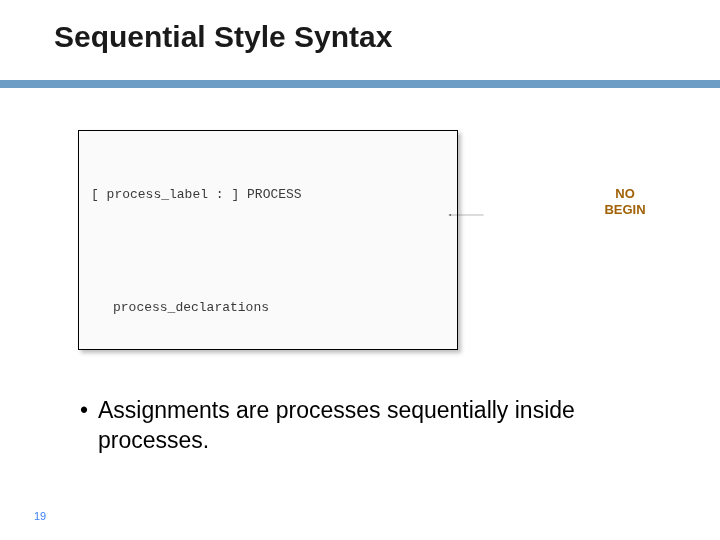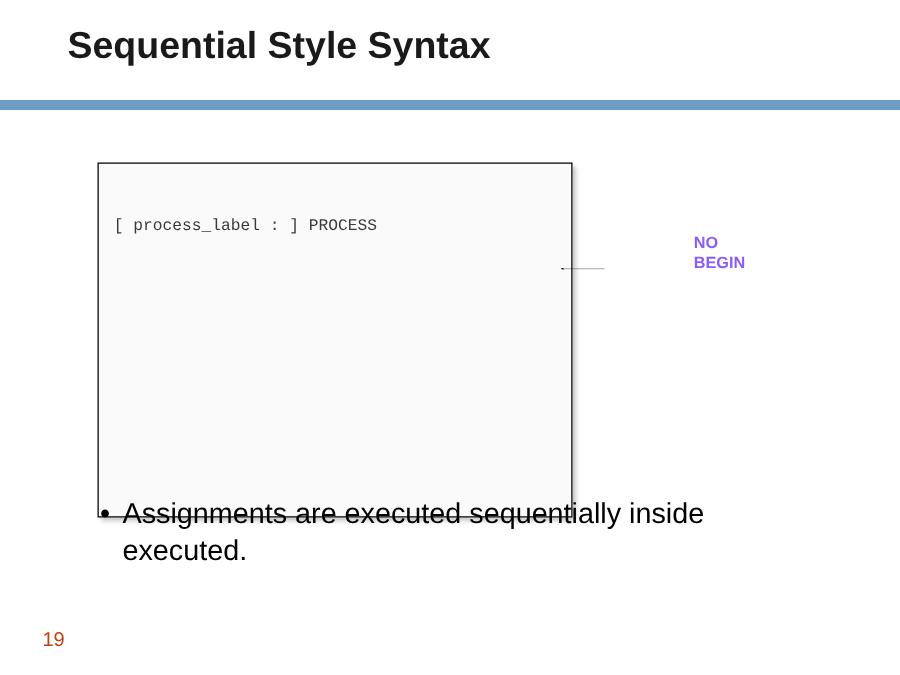--- a/index.html
+++ b/index.html
@@ -33,45 +33,45 @@
     top: 80px;
     width: 720px;
     height: 8px;
     background: #6d9dc5;
   }
   .codebox {
     position: absolute;
     left: 78px;
     top: 130px;
     width: 380px;
-    height: 284px;
+    height: 220px;
     border: 1px solid #000;
     background: #fafafa;
     box-shadow: 3px 3px 4px rgba(0,0,0,0.25);
     box-sizing: border-box;
-    padding: 3px 12px;
+    padding: 17px 12px;
     font-family: "Courier New", Courier, monospace;
     font-size: 13px;
     line-height: 1.45;
     color: #3a3a3a;
     white-space: pre;
   }
   .code-line { display: block; }
   .indent1 { padding-left: 22px; }
   .annot {
     position: absolute;
     left: 555px;
     top: 186px;
     width: 140px;
-    text-align: left;
+    text-align: center;
     font-family: Arial, Helvetica, sans-serif;
     font-size: 13px;
     font-weight: bold;
     line-height: 1.25;
-    color: #8b5cf6;
+    color: #a16207;
   }
   .arrow {
     position: absolute;
     left: 378px;
     top: 214px;
     width: 176px;
     height: 2px;
     pointer-events: none;
   }
   .content-area {
@@ -93,55 +93,56 @@
     width: 28px;
     text-align: center;
   }
   .bullet-text {
     flex: 1 1 auto;
   }
   .pagenum {
     position: absolute;
     left: 34px;
     bottom: 18px;
-    font-size: 16px;
-    color: #c2410c;
+    font-size: 11px;
+    color: #3b82f6;
   }
 </style>
 </head>
 <body>
 
 <div class="slide">
 
   <div class="title">Sequential Style Syntax</div>
 
   <div class="hr-accent"></div>
 
   <div class="codebox">
     <span class="code-line">[ process_label : ] PROCESS</span>
     <span class="code-line">&nbsp;</span>
+    <span class="code-line indent1">process_declarations</span>
     <span class="code-line">&nbsp;</span>
     <span class="code-line">&nbsp;</span>
     
     
     
   </div>
 
   <svg class="arrow" width="176" height="10" viewBox="0 0 176 10">
     <line x1="8" y1="5" x2="176" y2="5" stroke="#000" stroke-width="1.4"></line>
     <polygon points="0,5 12,1 12,9" fill="#000"></polygon>
   </svg>
 
   <div class="annot">
     <div>NO</div>
     <div>BEGIN</div>
   </div>
 
   <div class="content-area">
     <div class="bullet-row">
       <div class="bullet-dot">•</div>
-      <div class="bullet-text">Assignments are executed sequentially inside executed.</div>
+      <div class="bullet-text">Assignments are processes sequentially inside processes.</div>
     </div>
   </div>
 
   <div class="pagenum">19</div>
 
 </div>
 
 </body></html>

